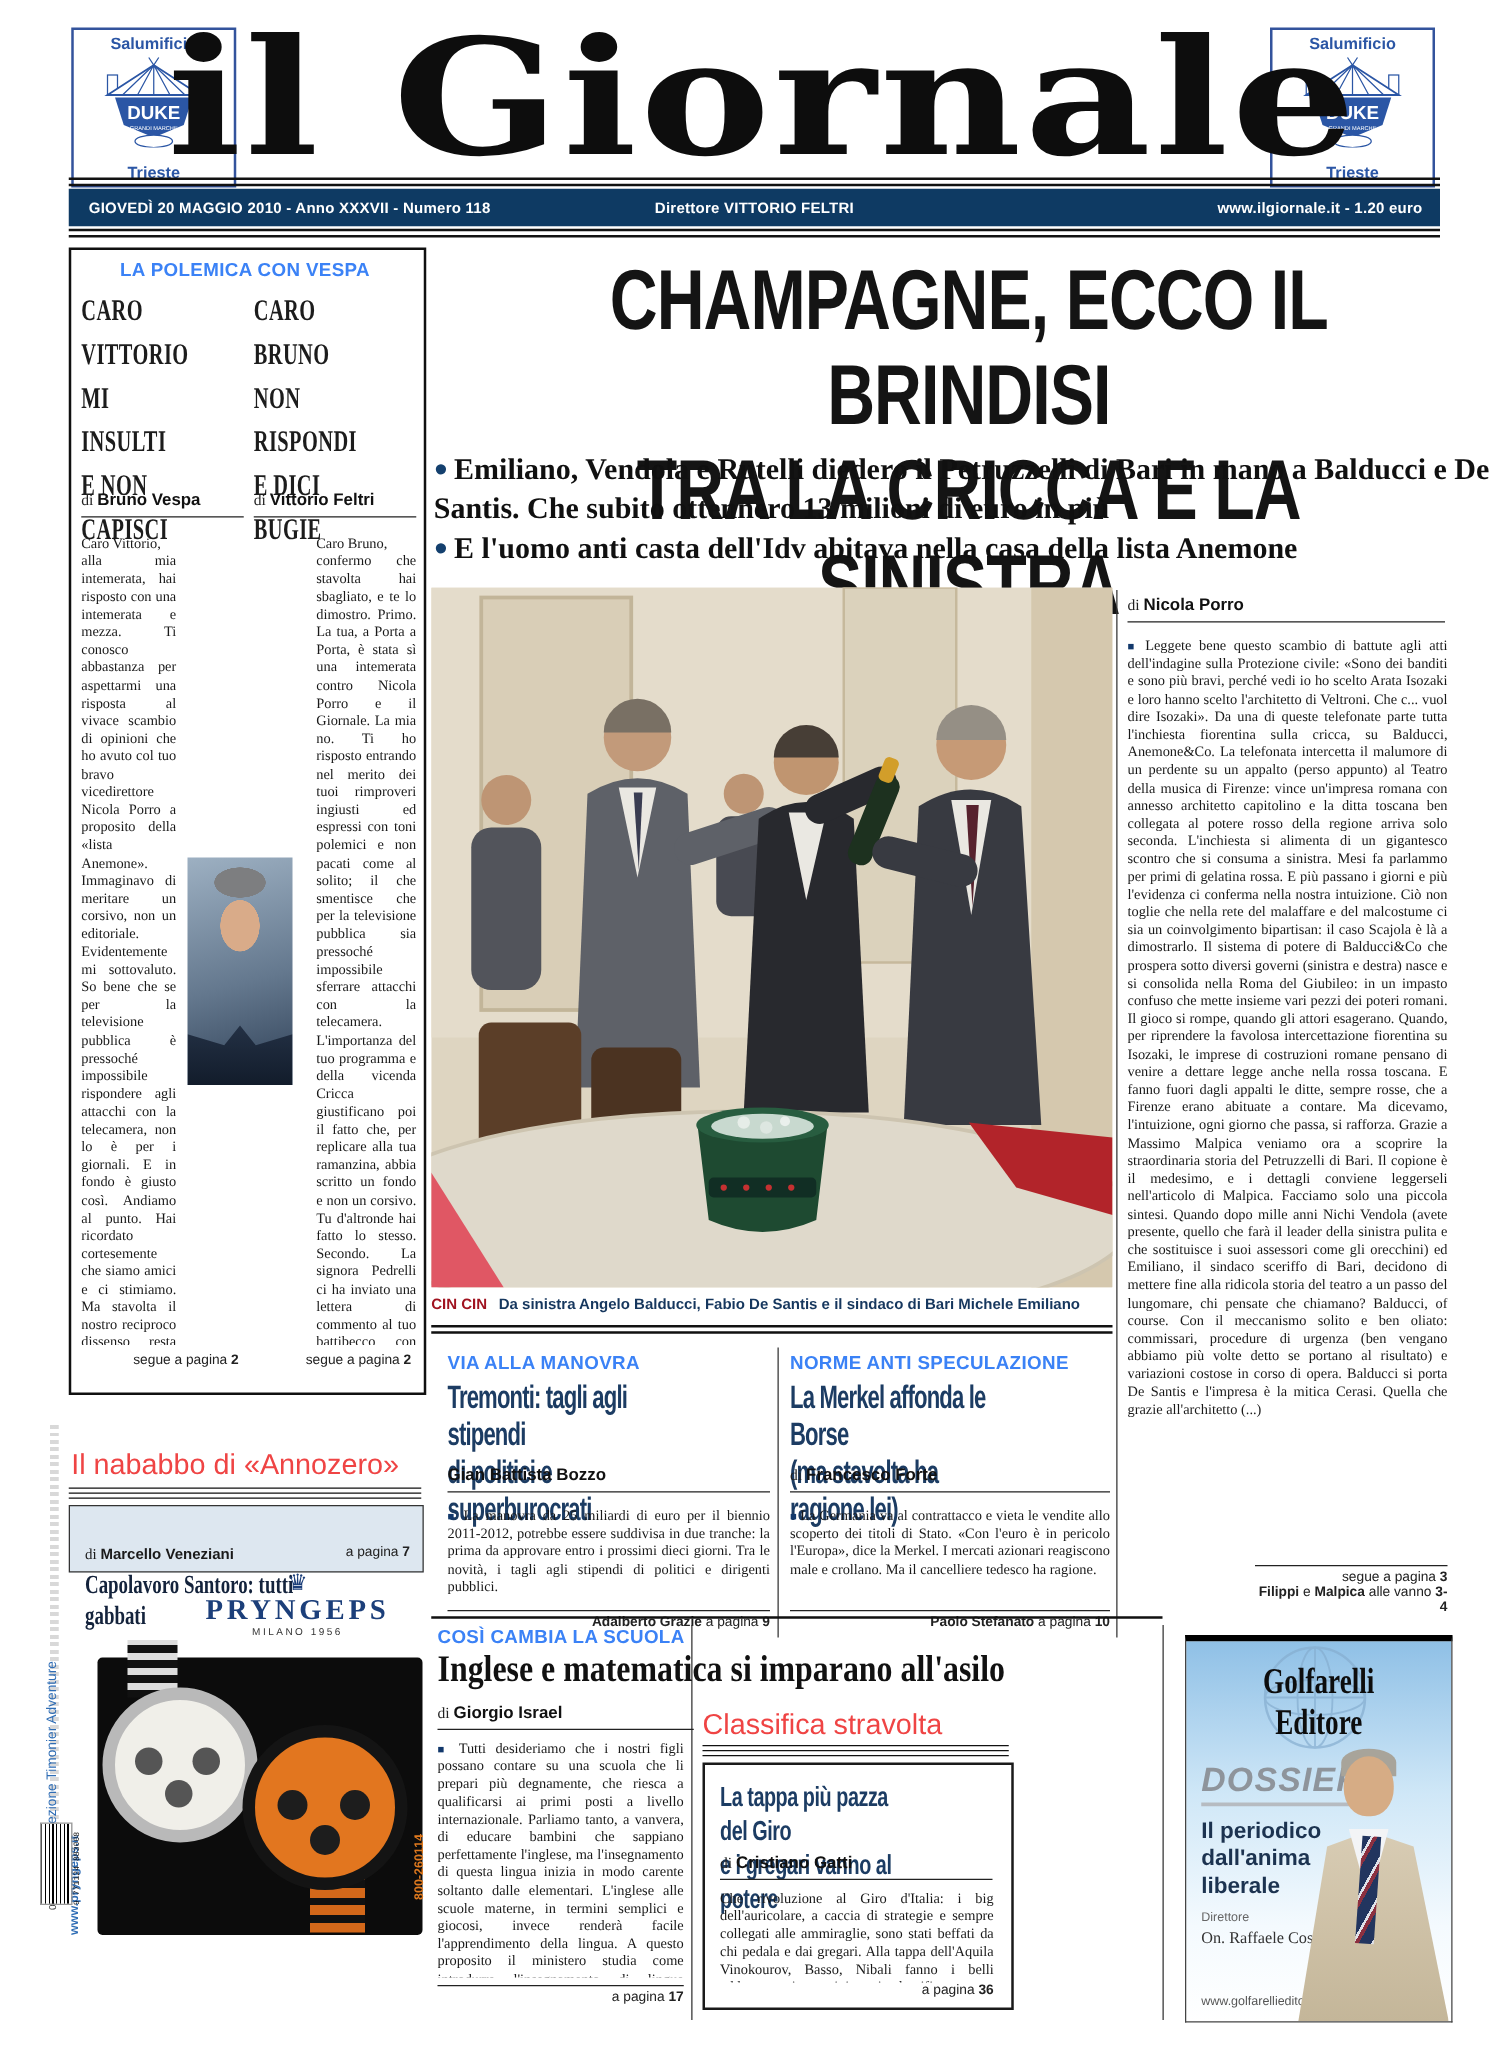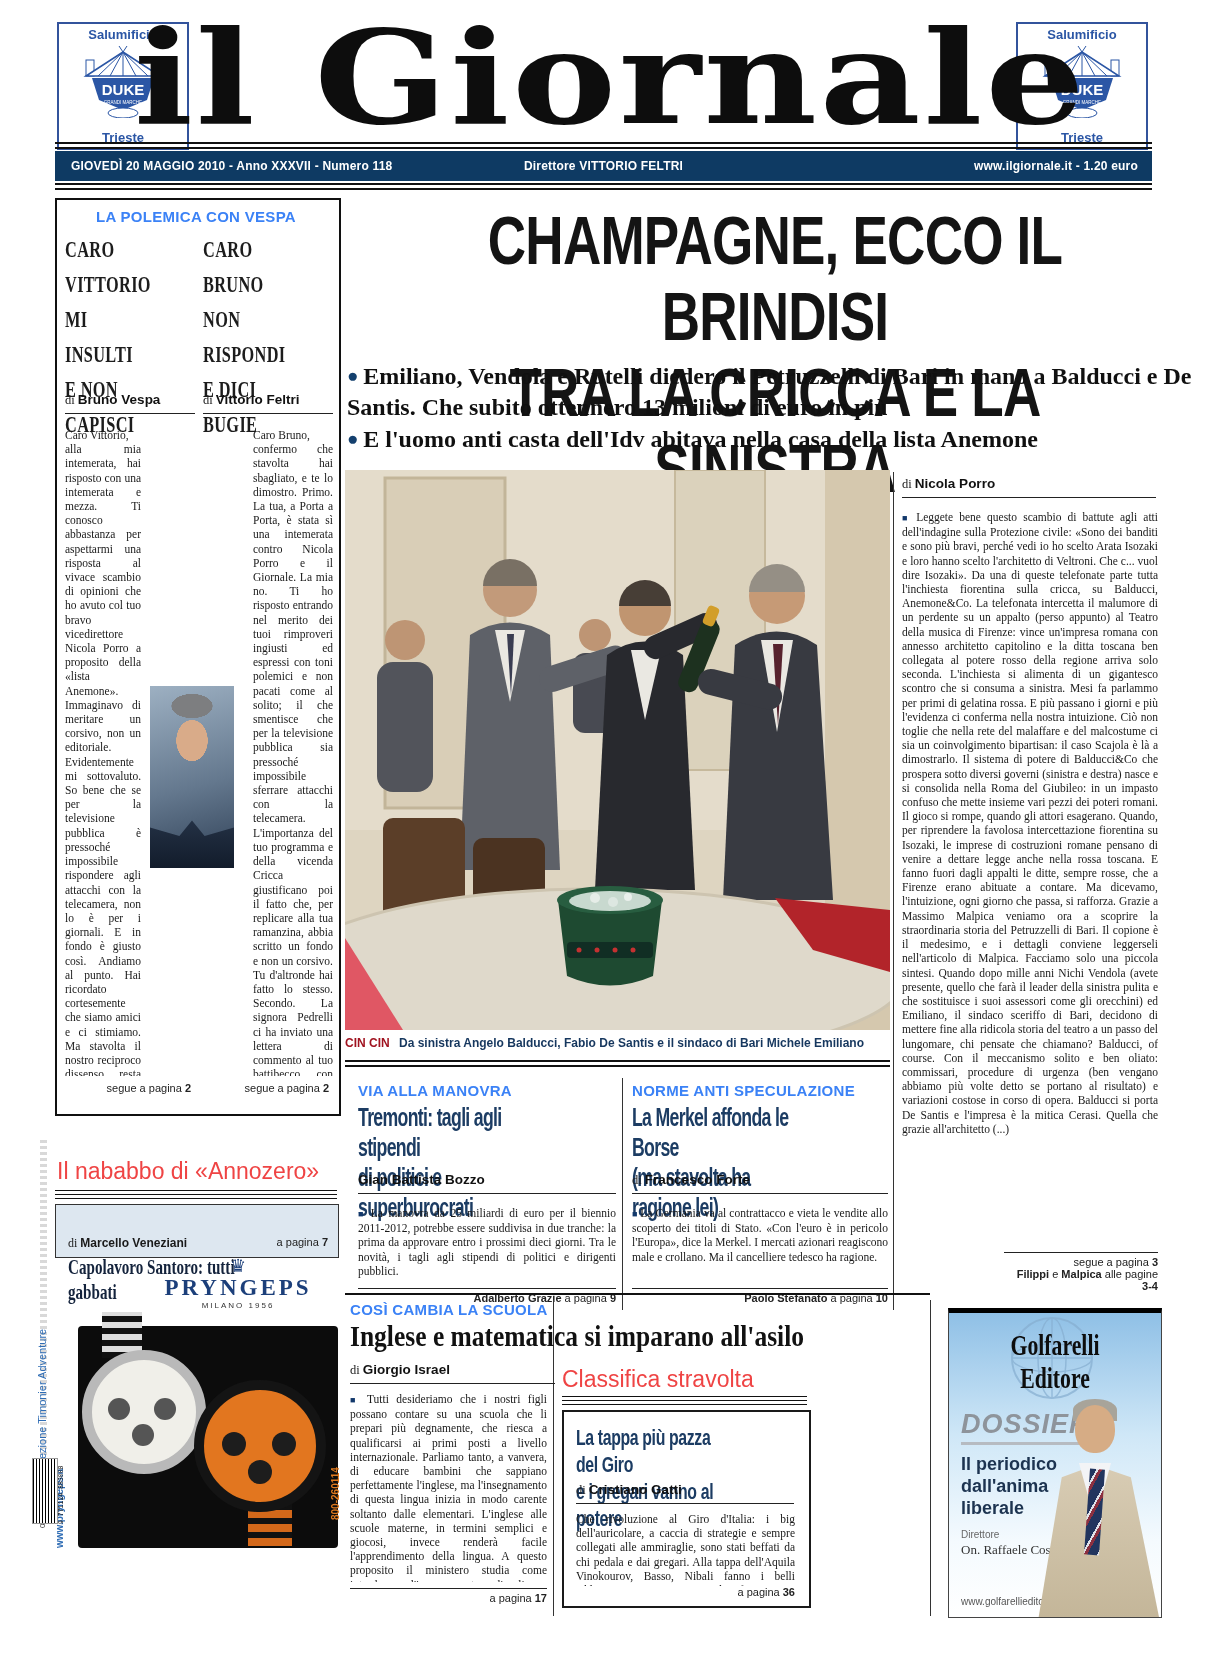--- a/index.html
+++ b/index.html
@@ -247,21 +247,21 @@
   </div>
   <div class="abs" style="left:1004px;top:1252px;width:154px;border-top:1px solid #222;padding-top:3px;">
     <div class="seg">
       <span>segue a pagina</span>
       <span class="b">3</span>
     </div>
     <div class="seg">
       <span class="b">Filippi</span>
       <span>e</span>
       <span class="b">Malpica</span>
-      <span>alle pagine</span>
+      <span>alle vanno</span>
       <span class="b">3-4</span>
     </div>
   </div>
 
   <div class="abs rule" style="left:622px;top:1078px;width:1px;height:232px;background:#333;"></div>
 
   <div class="abs kick" style="left:358px;top:1082px;">VIA ALLA MANOVRA</div>
   <div class="abs" style="left:358px;top:1102px;width:262px;">
     <span class="hlx mid-hl" style="transform:scaleX(.68);">Tremonti: tagli agli stipendi
 di politici e superburocrati</span>

